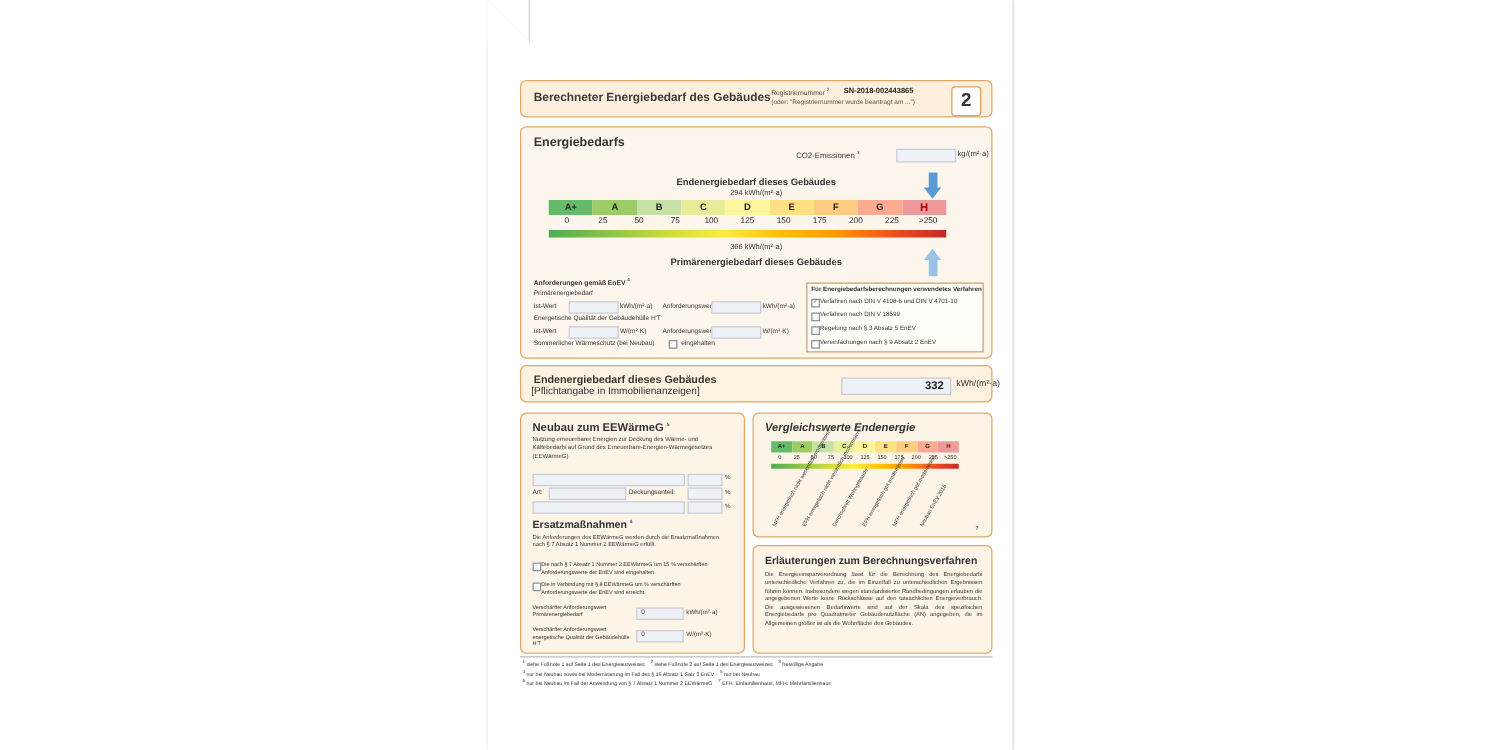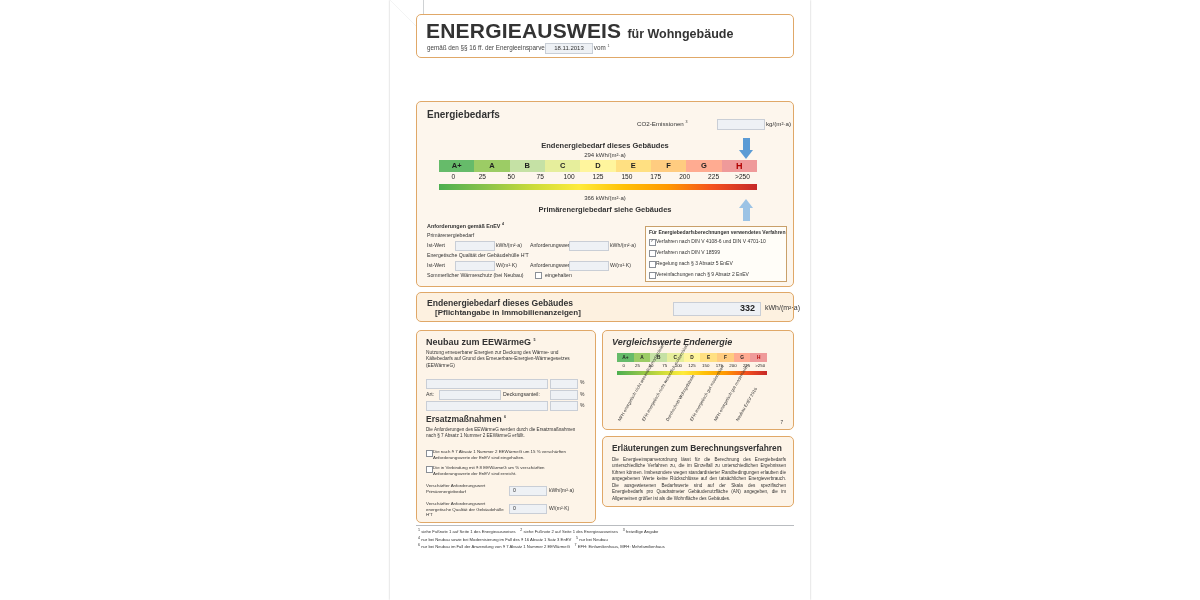--- a/index.html
+++ b/index.html
@@ -247,22 +247,22 @@
   
   #endstrip {
     left: 26px; top: 292px; width: 378px; height: 30px;
     background: #fdf1e0;
   }
   .end-t1 {
     position: absolute; left: 10px; top: 5px;
     font-size: 8.6px; font-weight: bold; color: #333;
   }
   .end-t2 {
-    position: absolute; left: 18px; top: 15px;
-    font-size: 8px; font-weight: bold; color: #333;
+    position: absolute; left: 8px; top: 15px;
+    font-size: 8px; font-weight: normal; color: #333;
   }
   .end-box {
     position: absolute; left: 256px; top: 9px;
     width: 86px; height: 12px;
     background: #eef1f5; border: 1px solid #c9ced6;
   }
   .end-val {
     position: absolute; left: 256px; top: 9px;
     width: 86px; height: 12px;
     text-align: right; line-height: 12px;
@@ -343,21 +343,21 @@
     transform-origin: left bottom;
     white-space: nowrap;
   }
   .vnote {
     position: absolute; right: 10px; bottom: 4px;
     font-size: 4.6px; color: #333;
   }
 
   
   #erl {
-    left: 212px; top: 436px; width: 192px; height: 71px;
+    left: 212px; top: 436px; width: 192px; height: 87px;
     background: #fdf4e8;
   }
   .erl-title {
     position: absolute; left: 9px; top: 6px;
     font-size: 8.4px; font-weight: bold; color: #333;
   }
   .erl-body {
     position: absolute; left: 9px; top: 20px; width: 174px;
     font-size: 4.6px; line-height: 1.4; color: #333; text-align: justify;
   }
@@ -373,31 +373,30 @@
     position: absolute; left: 26px; top: 525px; width: 378px;
     border-top: 1px solid #b9bcc0;
   }
 </style>
 </head>
 <body>
 
 <div class="page">
   <div class="fold"></div>
 
-  <div class="panel white" id="hdr">
-    <div class="hdr-title">
-      <span>ENERGIEAUSWEIS</span>
-      <span class="sub">für Wohngebäude</span>
-    </div>
-    <div class="hdr-law">
-      <span>gemäß den §§ 16 ff. der Energieeinsparverordnung (EnEV) vom </span><span class="sup">1</span>
-    </div>
-    <div class="hdr-date">18.11.2013</div>
+
+  <div class="panel" id="bar2">
+    <div class="bar2-title">Berechneter Energiebedarf des Gebäudes</div>
+    <div class="bar2-regnr-label">
+      <span>Registriernummer </span><span class="sup">2</span>
+    </div>
+    <div class="bar2-regnr-val">SN-2018-002443865</div>
+    <div class="bar2-regnr-note">(oder: "Registriernummer wurde beantragt am ...")</div>
+    <div class="badge2">2</div>
   </div>
-
 
   <div class="panel" id="bedarf">
     <div class="sec-title">Energiebedarfs</div>
 
     <div class="co2-label">
       <span>CO2-Emissionen </span><span class="sup">3</span>
     </div>
     <div class="co2-box"></div>
     <div class="co2-unit">kg/(m²·a)</div>
 
@@ -430,21 +429,21 @@
       <div class="t">125</div>
       <div class="t">150</div>
       <div class="t">175</div>
       <div class="t">200</div>
       <div class="t">225</div>
       <div class="t">&gt;250</div>
     </div>
     <div class="underbar"></div>
 
     <div class="ee2-val">366 kWh/(m²·a)</div>
-    <div class="pe-title">Primärenergiebedarf siehe Gebäudes</div>
+    <div class="pe-title">Primärenergiebedarf dieses Gebäudes</div>
 
     <div class="arrow-up">
       <div class="stem"></div>
         <div class="head"></div>
     </div>
 
     <div class="anf-title">
       <span>Anforderungen gemäß EnEV </span><span class="sup">4</span>
     </div>
     <div class="row-lbl" style="left:10px; top:130px;">Primärenergiebedarf</div>

